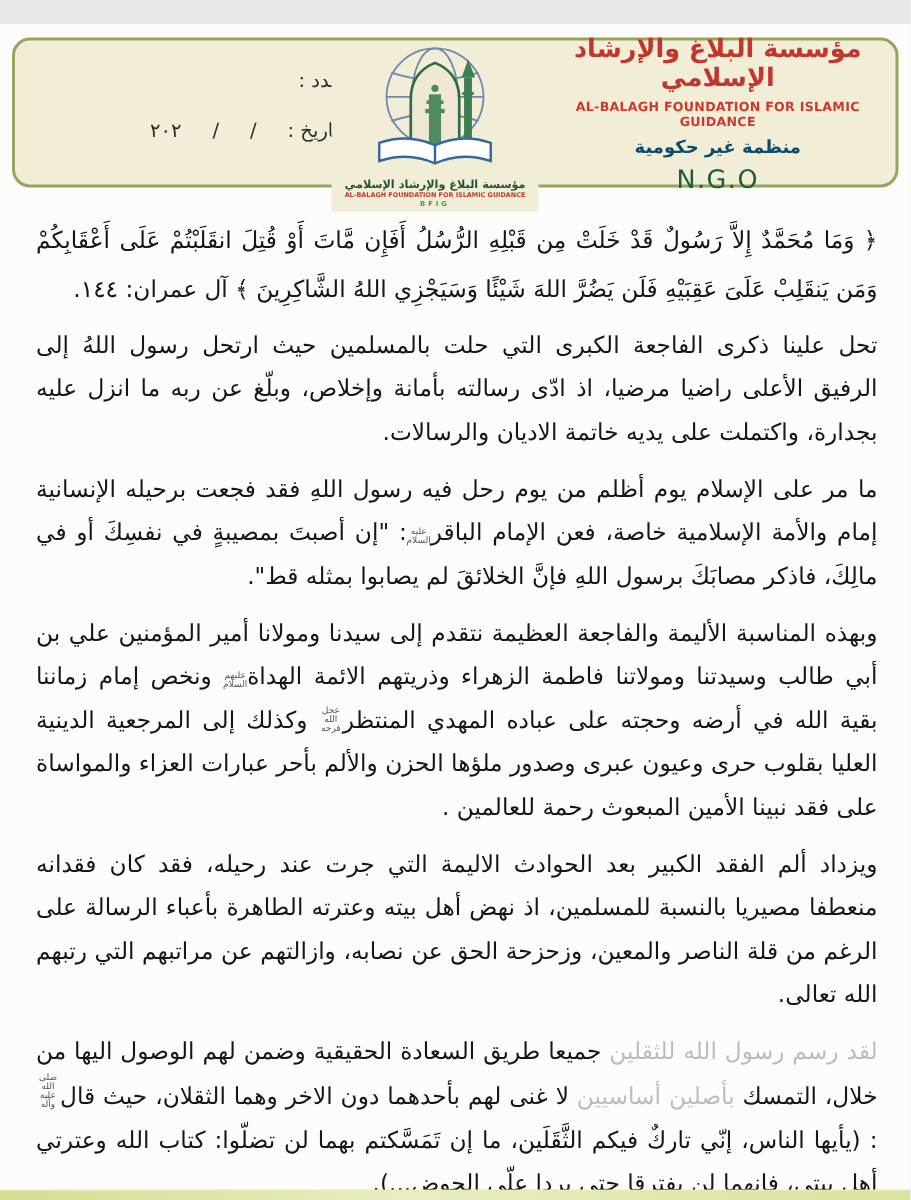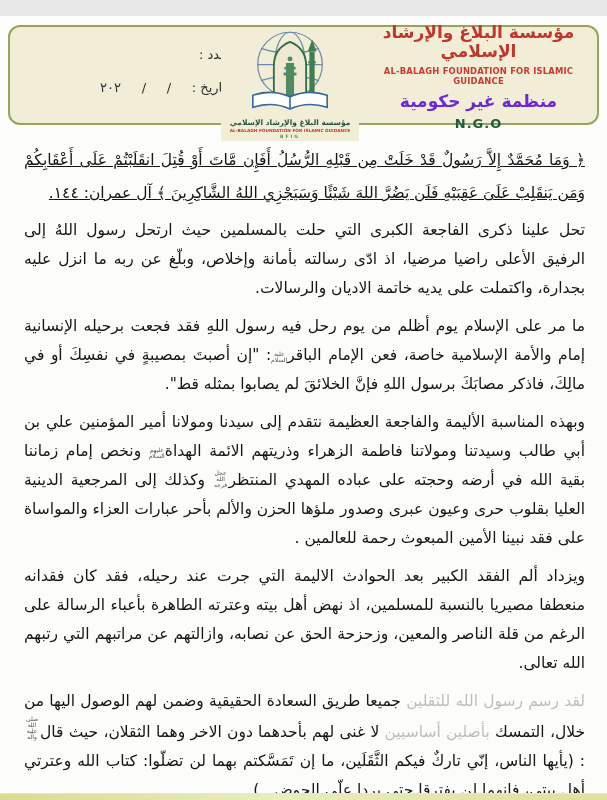--- a/index.html
+++ b/index.html
@@ -28,22 +28,22 @@
     direction:rtl;
   }
   .lh-right{
     position:absolute;
     right:6px;top:6px;width:225px;height:88px;
     display:flex;flex-direction:column;align-items:center;justify-content:center;
     text-align:center;gap:5px;
   }
   .org-ar{font-size:17px;font-weight:bold;color:#c0372c;line-height:1.1;}
   .org-en{font-size:8.4px;font-weight:bold;color:#cb3a2e;letter-spacing:.2px;}
-  .ngo-ar{font-size:17px;font-weight:bold;color:#6d28d9;}
-  .ngo-en{font-size:13px;font-weight:bold;color:#1f5c3c;letter-spacing:1px;}
+  .ngo-ar{font-size:12px;font-weight:bold;color:#0c4a6e;}
+  .ngo-en{font-size:17px;font-weight:normal;color:#1f5c3c;letter-spacing:1px;}
   .lh-left{
     position:absolute;
     left:14px;top:20px;width:210px;height:70px;
     direction:rtl;text-align:right;
     color:#2b2b2b;font-size:13px;
   }
   .lh-left .field{white-space:pre;margin-bottom:18px;}
   .lh-logo{
     position:absolute;
     right:238px;top:2px;width:138px;height:112px;
@@ -59,21 +59,21 @@
   .doc-body{
     position:absolute;
     top:128px;right:22px;left:24px;
     direction:rtl;
     color:#161616;
     font-size:15.5px;
     text-align:justify;
   }
   .para{margin:0 0 9px 0;line-height:29px;}
   .basmala{text-align:center;margin-bottom:3px;line-height:26px;}
-  .verse{line-height:33px;margin-bottom:6px;text-decoration:underline;}
+  .verse{line-height:33px;margin-bottom:6px;}
   .honorific{
     display:inline-block;
     font-size:6px;line-height:6px;
     width:16px;vertical-align:-2px;
     color:#333;text-align:center;
     white-space:normal;
     opacity:.85;
   }
   .faded{opacity:.28;}
 

